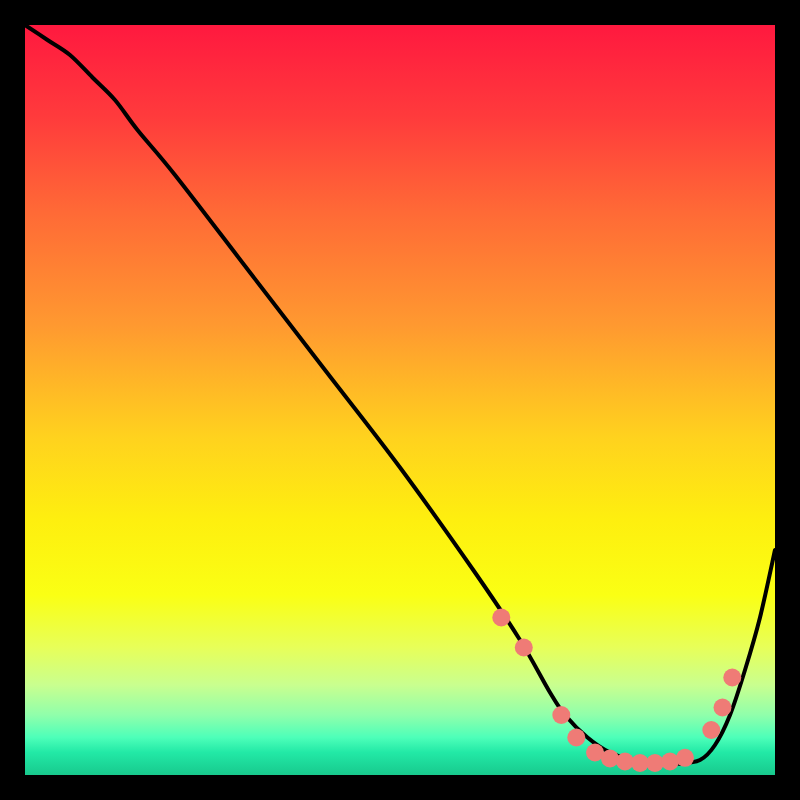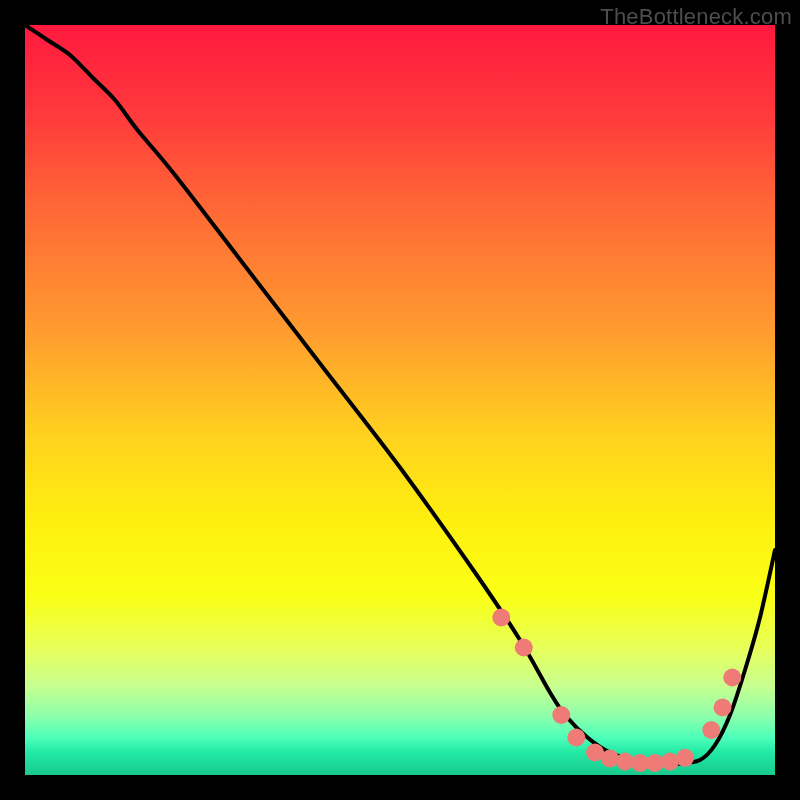--- a/index.html
+++ b/index.html
@@ -93,15 +93,14 @@
           <circle cx="645.0" cy="736.5" r="9" fill="#ef7b76"></circle>
           <circle cx="660.0" cy="732.8" r="9" fill="#ef7b76"></circle>
           <circle cx="686.3" cy="705.0" r="9" fill="#ef7b76"></circle>
           <circle cx="697.5" cy="682.5" r="9" fill="#ef7b76"></circle>
           <circle cx="707.3" cy="652.5" r="9" fill="#ef7b76"></circle>
         </g>
     </svg>
 
   </div>
 
-  <div class="watermark">TheBottleneck.com</div>
 
 </div>
 
 </body></html>

